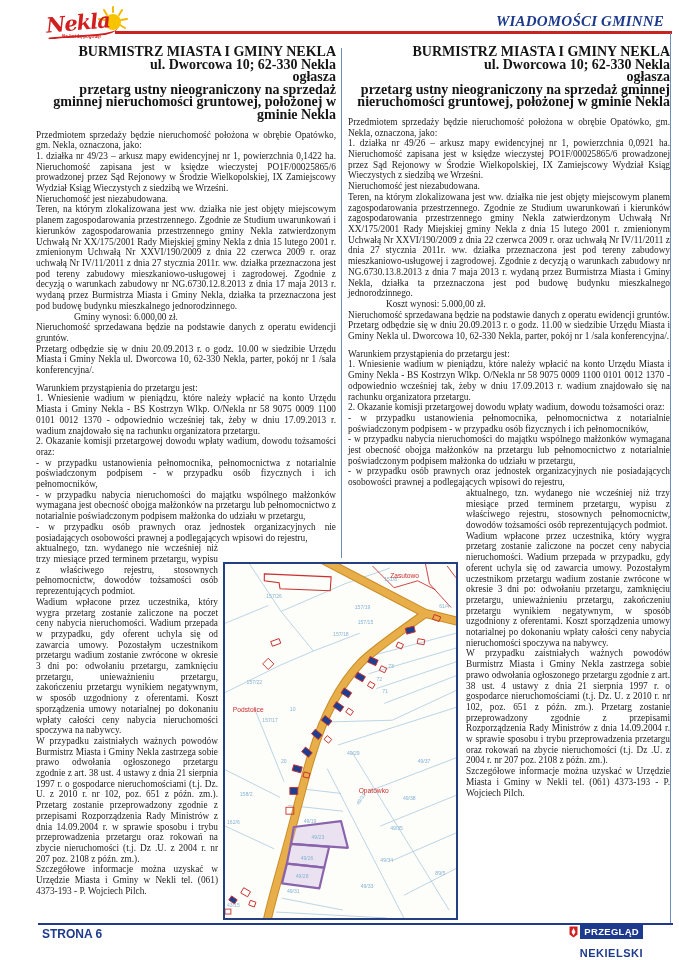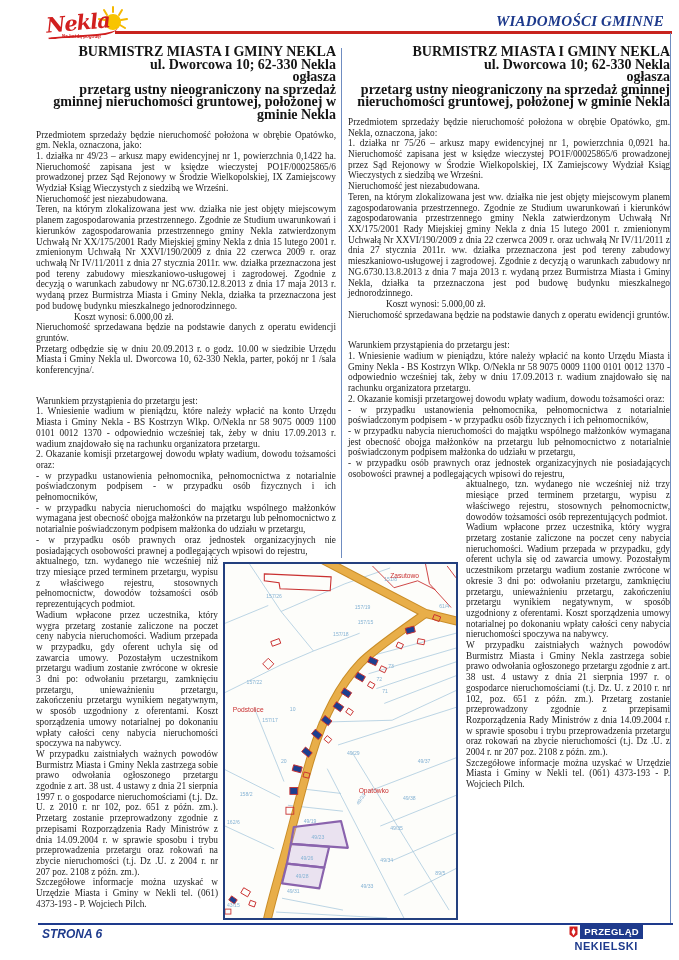--- a/index.html
+++ b/index.html
@@ -24,43 +24,43 @@
   .columns{position:absolute;left:36px;top:46px;width:636px;display:flex;}
   .col{position:relative;}
   .col-left{width:300px;margin-right:12px;}
   .col-right{width:322px;}
   .ann-heading{text-align:right;font-weight:bold;font-size:14px;line-height:12.6px;
                color:#141414;margin-bottom:8px;}
   .body{font-size:9.3px;line-height:10.7px;color:#1d1d1d;}
   .para{margin:0;text-align:justify;}
   .para b{font-weight:normal;}
   .para.ind{text-indent:38px;}
-  .para.gap{margin-top:20px;}
+  .para.gap{margin-top:7px;}
   .narrow-left{width:182px;}
   .narrow-right{width:204px;margin-left:118px;}
   
   .map{position:absolute;left:223px;top:562px;width:235px;height:358px;margin:0;
        border:2px solid #24407e;background:#fdfdfa;box-sizing:border-box;}
   .map svg{display:block;width:100%;height:100%;}
   .blue-ln{stroke:#a9cade;stroke-width:0.8;fill:none;}
   .red-ln{stroke:#c93030;stroke-width:0.9;fill:none;}
   .bld rect{stroke:#c93030;stroke-width:0.9;fill:none;}
   .bld rect.f{fill:#1d3f8f;}
   .purple{stroke:#8a63ad;stroke-width:2.2;fill:rgba(197,176,221,0.35);stroke-linejoin:round;}
   .plabel{fill:#86b3d4;font-family:"Liberation Sans",sans-serif;font-size:5.2px;}
   .place{fill:#c93030;font-family:"Liberation Sans",sans-serif;font-size:6.8px;}
   
   .footer-rule{position:absolute;left:38px;right:6px;top:923px;height:2px;background:#1e3a8c;}
   .page-label{position:absolute;left:42px;top:927px;font-family:"Liberation Sans",sans-serif;
-              font-weight:bold;font-style:italic;font-size:12px;color:#1e3a8c;}
+              font-weight:bold;font-size:12px;color:#1e3a8c;}
   .brand{position:absolute;right:36px;top:925px;text-align:right;font-family:"Liberation Sans",sans-serif;}
   .brand-top{display:flex;align-items:center;justify-content:flex-end;gap:2px;}
   .brand-top .txt{background:#1e3a8c;color:#ffffff;font-weight:bold;font-size:9.5px;
                   padding:1px 4px 1.5px 4px;letter-spacing:0.3px;}
-  .brand-bottom{color:#1e3a8c;font-weight:bold;font-size:11px;letter-spacing:0.5px;margin-top:1px;text-align:center;}
+  .brand-bottom{color:#1e3a8c;font-weight:bold;font-size:11px;letter-spacing:0.5px;margin-top:8px;}
 </style>
 </head>
 <body>
 
 <div class="page">
 
   <div class="logo">
     <svg class="logo-sun" width="30" height="30" viewBox="0 0 30 30">
       <g stroke="#f5b800" stroke-width="2" stroke-linecap="round">
         <line x1="15" y1="1" x2="15" y2="6"></line>
@@ -87,21 +87,21 @@
         <div>BURMISTRZ MIASTA I GMINY NEKLA</div>
         <div>ul. Dworcowa 10; 62-330 Nekla</div>
         <div>ogłasza</div>
         <div>przetarg ustny nieograniczony na sprzedaż gminnej nieruchomości gruntowej, położonej w gminie Nekla</div>
       </div>
       <div class="body wide">
           <p class="para"><b>Przedmiotem sprzedaży będzie nieruchomość położona w obrębie Opatówko, gm. Nekla, oznaczona, jako:</b></p>
           <p class="para"><b>1. działka nr 49/23 – arkusz mapy ewidencyjnej nr 1, powierzchnia 0,1422 ha.</b><span> Nieruchomość zapisana jest w księdze wieczystej PO1F/00025865/6 prowadzonej przez Sąd Rejonowy w Środzie Wielkopolskiej, IX Zamiejscowy Wydział Ksiąg Wieczystych z siedzibą we Wrześni.</span></p>
           <p class="para"><span>Nieruchomość jest niezabudowana.</span></p>
           <p class="para"><span>Teren, na którym zlokalizowana jest ww. działka nie jest objęty miejscowym planem zagospodarowania przestrzennego. Zgodnie ze Studium uwarunkowań i kierunków zagospodarowania przestrzennego gminy Nekla zatwierdzonym Uchwałą Nr XX/175/2001 Rady Miejskiej gminy Nekla z dnia 15 lutego 2001 r. zmienionym Uchwałą Nr XXVI/190/2009 z dnia 22 czerwca 2009 r. oraz uchwałą Nr IV/11/2011 z dnia 27 stycznia 2011r. ww. działka przeznaczona jest pod tereny zabudowy mieszkaniowo-usługowej i zagrodowej. Zgodnie z decyzją o warunkach zabudowy nr NG.6730.12.8.2013 z dnia 17 maja 2013 r. wydaną przez Burmistrza Miasta i Gminy Nekla, działka ta przeznaczona jest pod budowę budynku mieszkalnego jednorodzinnego.</span></p>
-          <p class="para ind"><span>Koszt wynosi: 6.000,00 zł.</span></p>
+          <p class="para ind"><span>Gminy wynosi: 6.000,00 zł.</span></p>
           <p class="para"><span>Nieruchomość sprzedawana będzie na podstawie danych z operatu ewidencji gruntów.</span></p>
           <p class="para"><b>Przetarg odbędzie się w dniu 20.09.2013 r. o godz. 10.00</b><span>  w siedzibie Urzędu Miasta i Gminy Nekla ul. Dworcowa 10, 62-330 Nekla, parter, pokój nr 1 /sala konferencyjna/.</span></p>
           <p class="para gap"><b>Warunkiem przystąpienia do przetargu jest:</b></p>
           <p class="para"><span>1. Wniesienie wadium w pieniądzu, które należy wpłacić na konto Urzędu Miasta i Gminy Nekla - BS Kostrzyn Wlkp. O/Nekla nr </span><b>58 9075 0009 1100 0101 0012 1370</b><span> - odpowiednio wcześniej tak, żeby w dniu 17.09.2013 r. wadium znajdowało się na rachunku organizatora przetargu.</span></p>
           <p class="para"><span>2. Okazanie komisji przetargowej dowodu wpłaty wadium, dowodu tożsamości oraz:</span></p>
           <p class="para"><span>- w przypadku ustanowienia pełnomocnika, pełnomocnictwa z notarialnie poświadczonym podpisem - w przypadku osób fizycznych i ich pełnomocników,</span></p>
           <p class="para"><span>- w przypadku nabycia nieruchomości do majątku wspólnego małżonków wymagana jest obecność obojga małżonków na przetargu lub pełnomocnictwo z notarialnie poświadczonym podpisem małżonka do udziału w przetargu,</span></p>
           <p class="para"><span>- w przypadku osób prawnych oraz jednostek organizacyjnych nie posiadających osobowości prawnej a podlegających wpisowi do rejestru,</span></p>
         </div>
       <div class="body narrow-left">
@@ -114,25 +114,26 @@
 
     <section class="col col-right">
       <div class="ann-heading">
         <div>BURMISTRZ MIASTA I GMINY NEKLA</div>
         <div>ul. Dworcowa 10; 62-330 Nekla</div>
         <div>ogłasza</div>
         <div>przetarg ustny nieograniczony na sprzedaż gminnej nieruchomości gruntowej, położonej w gminie Nekla</div>
       </div>
       <div class="body wide">
           <p class="para"><b>Przedmiotem sprzedaży będzie nieruchomość położona w obrębie Opatówko, gm. Nekla, oznaczona, jako:</b></p>
-          <p class="para"><b>1. działka nr 75/26 – arkusz mapy ewidencyjnej nr 1, powierzchnia 0,0921 ha.</b><span> Nieruchomość zapisana jest w księdze wieczystej PO1F/00025865/6 prowadzonej przez Sąd Rejonowy w Środzie Wielkopolskiej, IX Zamiejscowy Wydział Ksiąg Wieczystych z siedzibą we Wrześni.</span></p>
+          <p class="para"><b>1. działka nr 49/26 – arkusz mapy ewidencyjnej nr 1, powierzchnia 0,0921 ha.</b><span> Nieruchomość zapisana jest w księdze wieczystej PO1F/00025865/6 prowadzonej przez Sąd Rejonowy w Środzie Wielkopolskiej, IX Zamiejscowy Wydział Ksiąg Wieczystych z siedzibą we Wrześni.</span></p>
           <p class="para"><span>Nieruchomość jest niezabudowana.</span></p>
           <p class="para"><span>Teren, na którym zlokalizowana jest ww. działka nie jest objęty miejscowym planem zagospodarowania przestrzennego. Zgodnie ze Studium uwarunkowań i kierunków zagospodarowania przestrzennego gminy Nekla zatwierdzonym Uchwałą Nr XX/175/2001 Rady Miejskiej gminy Nekla z dnia 15 lutego 2001 r. zmienionym Uchwałą Nr XXVI/190/2009 z dnia 22 czerwca 2009 r. oraz uchwałą Nr IV/11/2011 z dnia 27 stycznia 2011r. ww. działka przeznaczona jest pod tereny zabudowy mieszkaniowo-usługowej i zagrodowej. Zgodnie z decyzją o warunkach zabudowy nr NG.6730.13.8.2013 z dnia 7 maja 2013 r. wydaną przez Burmistrza Miasta i Gminy Nekla, działka ta przeznaczona jest pod budowę budynku mieszkalnego jednorodzinnego.</span></p>
           <p class="para ind"><span>Koszt wynosi: 5.000,00 zł.</span></p>
           <p class="para"><span>Nieruchomość sprzedawana będzie na podstawie danych z operatu ewidencji gruntów.</span></p>
+          <p class="para"><b>Przetarg odbędzie się w dniu 20.09.2013 r. o godz. 11.00</b><span>  w siedzibie Urzędu Miasta i Gminy Nekla ul. Dworcowa 10, 62-330 Nekla, parter, pokój nr 1 /sala konferencyjna/.</span></p>
           <p class="para gap"><b>Warunkiem przystąpienia do przetargu jest:</b></p>
           <p class="para"><span>1. Wniesienie wadium w pieniądzu, które należy wpłacić na konto Urzędu Miasta i Gminy Nekla - BS Kostrzyn Wlkp. O/Nekla nr </span><b>58 9075 0009 1100 0101 0012 1370</b><span> - odpowiednio wcześniej tak, żeby w dniu 17.09.2013 r. wadium znajdowało się na rachunku organizatora przetargu.</span></p>
           <p class="para"><span>2. Okazanie komisji przetargowej dowodu wpłaty wadium, dowodu tożsamości oraz:</span></p>
           <p class="para"><span>- w przypadku ustanowienia pełnomocnika, pełnomocnictwa z notarialnie poświadczonym podpisem - w przypadku osób fizycznych i ich pełnomocników,</span></p>
           <p class="para"><span>- w przypadku nabycia nieruchomości do majątku wspólnego małżonków wymagana jest obecność obojga małżonków na przetargu lub pełnomocnictwo z notarialnie poświadczonym podpisem małżonka do udziału w przetargu,</span></p>
           <p class="para"><span>- w przypadku osób prawnych oraz jednostek organizacyjnych nie posiadających osobowości prawnej a podlegających wpisowi do rejestru,</span></p>
         </div>
       <div class="body narrow-right">
           <p class="para"><span>aktualnego, tzn. wydanego nie wcześniej niż trzy miesiące przed terminem przetargu, wypisu z właściwego rejestru, stosownych pełnomocnictw, dowodów tożsamości osób reprezentujących podmiot.</span></p>
           <p class="para"><span>Wadium wpłacone przez uczestnika, który wygra przetarg zostanie zaliczone na poczet ceny nabycia nieruchomości. Wadium przepada w przypadku, gdy oferent uchyla się od zawarcia umowy. Pozostałym uczestnikom przetargu wadium zostanie zwrócone w okresie 3 dni po: odwołaniu przetargu, zamknięciu przetargu, unieważnieniu przetargu, zakończeniu przetargu wynikiem negatywnym, w sposób uzgodniony z oferentami. Koszt sporządzenia umowy notarialnej po dokonaniu wpłaty całości ceny nabycia nieruchomości spoczywa na nabywcy.</span></p>

